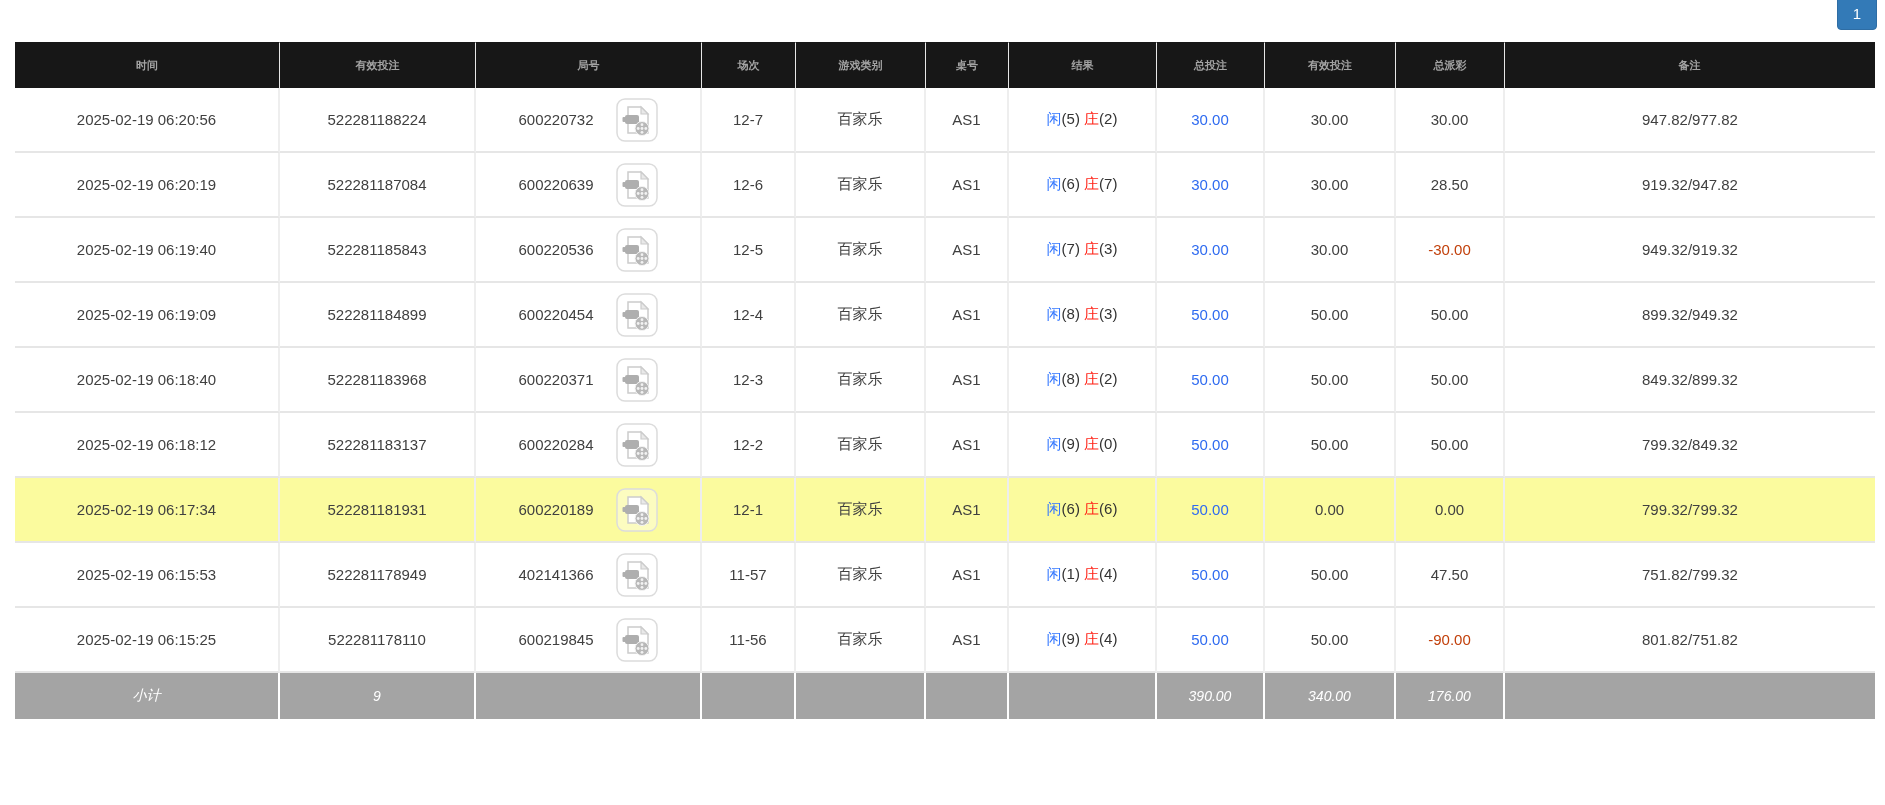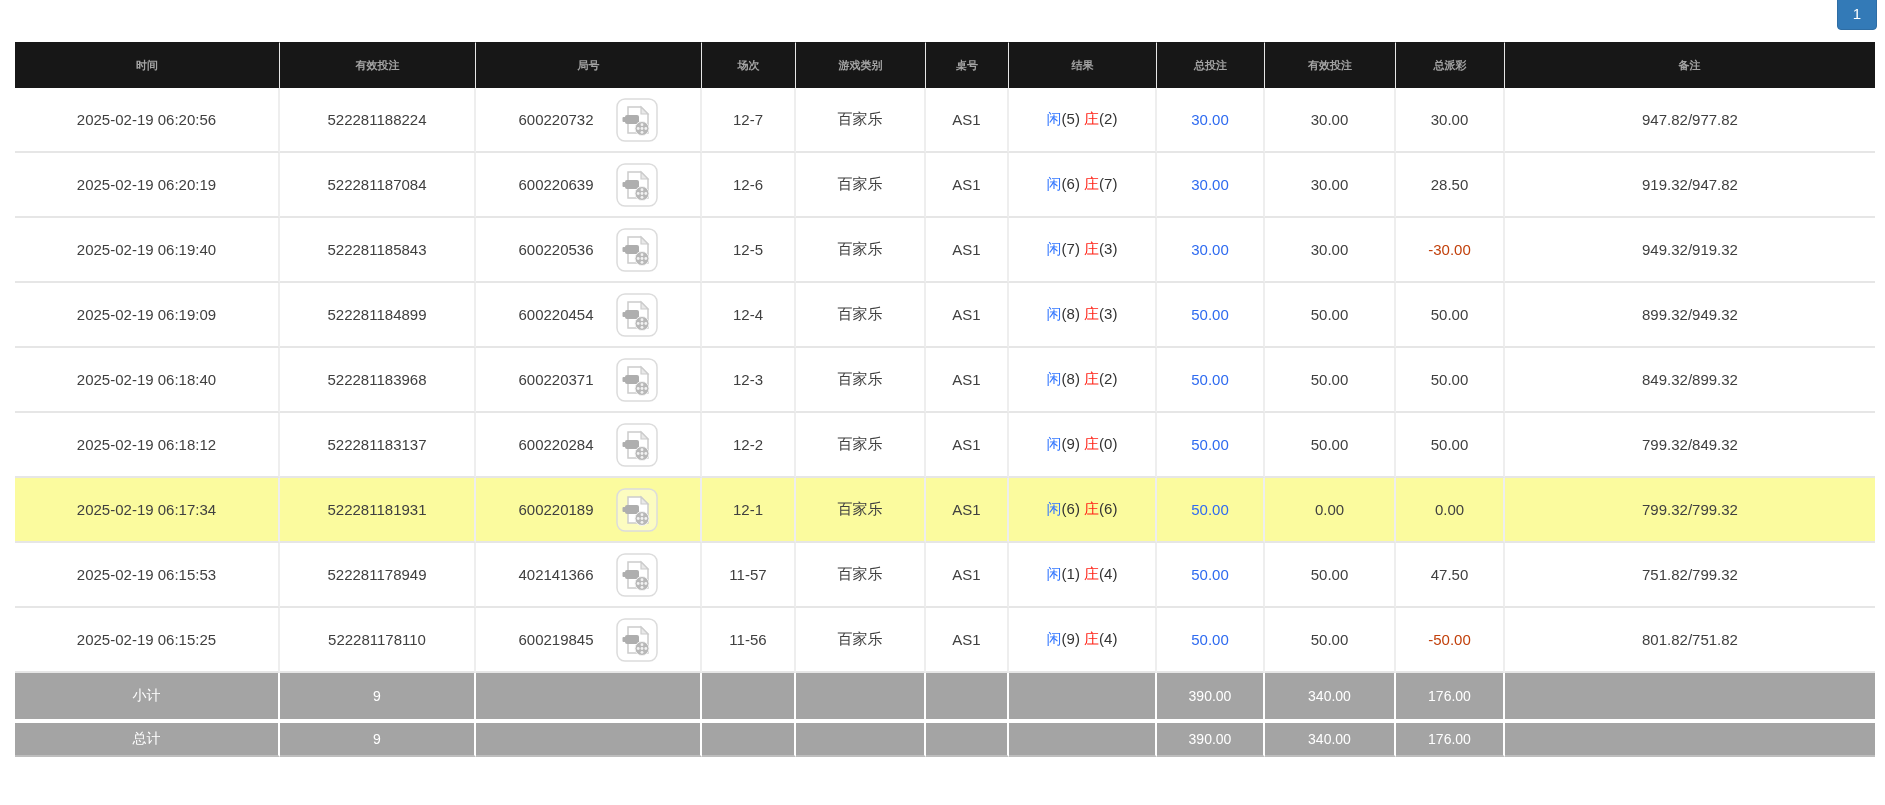--- a/index.html
+++ b/index.html
@@ -42,21 +42,21 @@
 
   .p-label { color:#3377ff; }
   .b-label { color:#ff2216; }
   .pts { color:#333; }
   .amount-link { color:#2f6bf0; text-decoration:none; cursor:pointer; }
   .payout { color:#404040; }
   .payout.neg { color:#c2410c; }
 
   tfoot td {
     background:#a4a4a4; color:#fff; font-size:14px; text-align:center;
-    vertical-align:middle; border-right:2px solid #fff; white-space:nowrap;
+    vertical-align:middle; border-right:2px solid #fff; white-space:nowrap;font-style:italic;
   }
   tfoot td:last-child { border-right:none; }
   tfoot tr.sub td { height:46px; }
   tfoot tr.grand td { height:38px; border-top:4px solid #fff; border-bottom:2px solid #bdbdbd; }
 </style>
 </head>
 <body>
 
 <div class="pager">1</div>
 
@@ -414,46 +414,33 @@
     <td>百家乐</td>
     <td>AS1</td>
     <td>
       <span class="p-label">闲</span><span class="pts">(9)</span>
       <span class="b-label">庄</span><span class="pts">(4)</span>
     </td>
     <td>
       <a class="amount-link">50.00</a>
     </td>
     <td>50.00</td>
-    <td><span class="payout neg">-50.00</span></td>
+    <td><span class="payout neg">-90.00</span></td>
     <td>801.82/751.82</td>
   </tr>
       </tbody>
     <tfoot>
         <tr class="sub">
     <td>小计</td>
     <td>9</td>
     <td></td>
     <td></td>
     <td></td>
     <td></td>
     <td></td>
     <td>390.00</td>
     <td>340.00</td>
     <td>176.00</td>
     <td></td>
   </tr>
-        <tr class="grand">
-    <td>总计</td>
-    <td>9</td>
-    <td></td>
-    <td></td>
-    <td></td>
-    <td></td>
-    <td></td>
-    <td>390.00</td>
-    <td>340.00</td>
-    <td>176.00</td>
-    <td></td>
-  </tr>
       </tfoot>
   </table>
 </div>
 
 </body></html>

